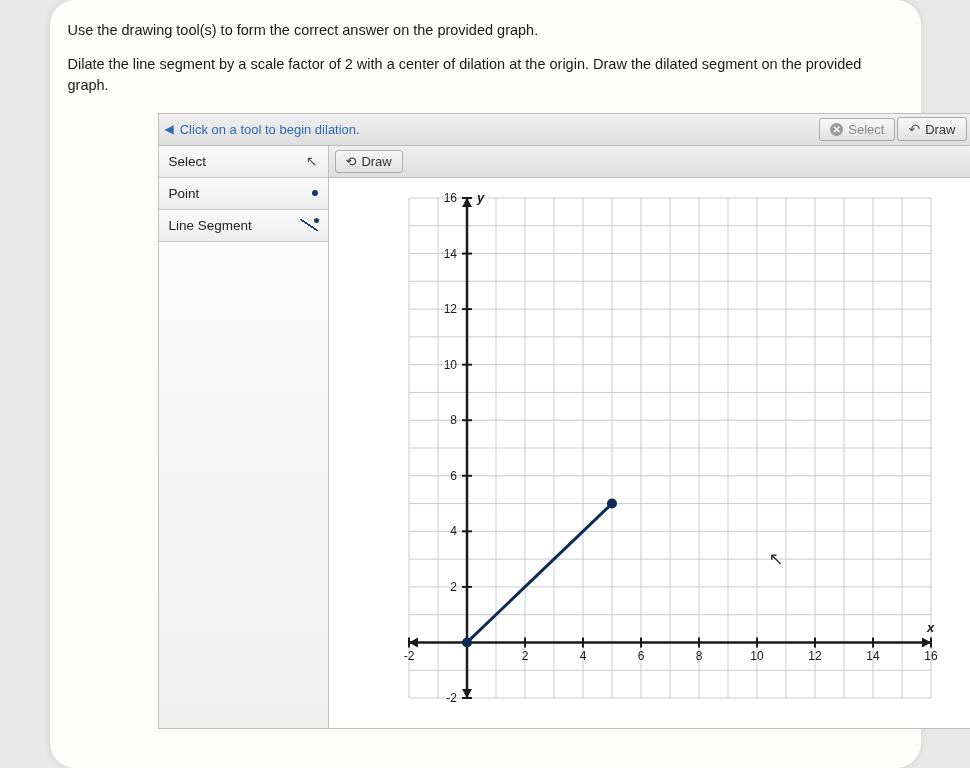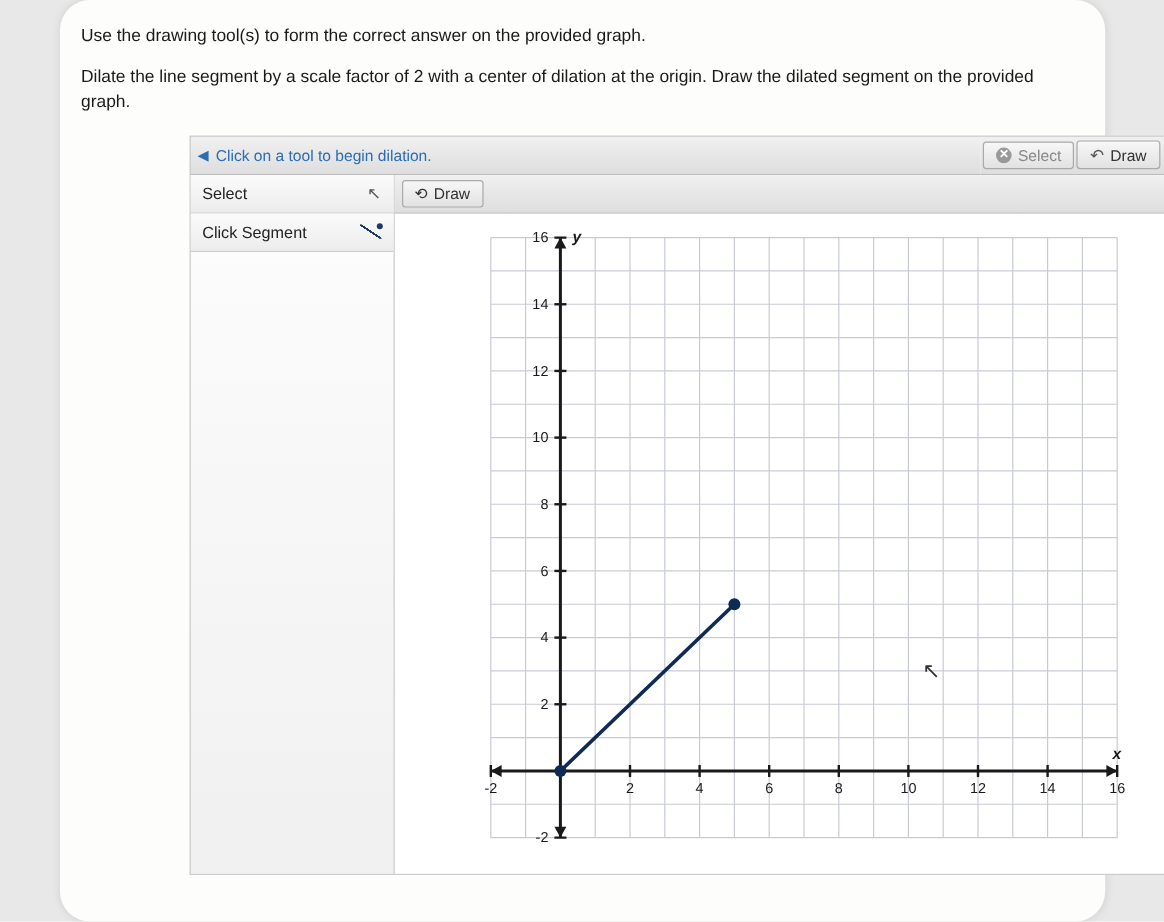--- a/index.html
+++ b/index.html
@@ -215,21 +215,25 @@
       </div>
     </div>
 
     <div class="body-row">
       <div class="tool-list">
         <div class="tool-item">
           <span>Select</span>
           <span class="tool-icon select-icon"></span>
         </div>
         <div class="tool-item">
-          <span>Click Segment</span>
+          <span>Point</span>
+          <span class="tool-icon point-icon"></span>
+        </div>
+        <div class="tool-item">
+          <span>Line Segment</span>
           <span class="tool-icon line-icon"></span>
         </div>
       </div>
 
       <div class="canvas-area">
         <div class="reset-row">
           <button class="reset-btn">
             <span class="reset-icon">⟲</span>
             <span>Draw</span>
           </button>

